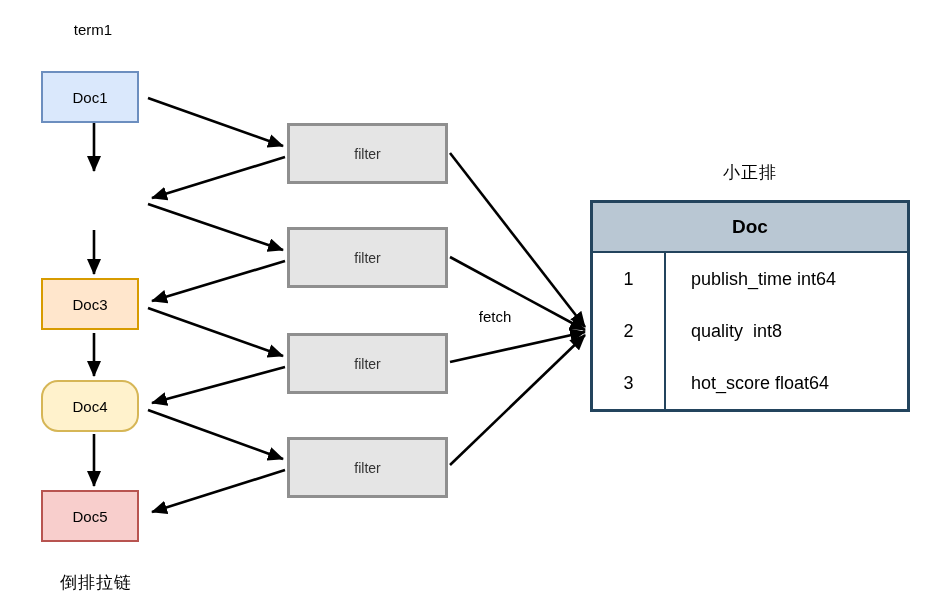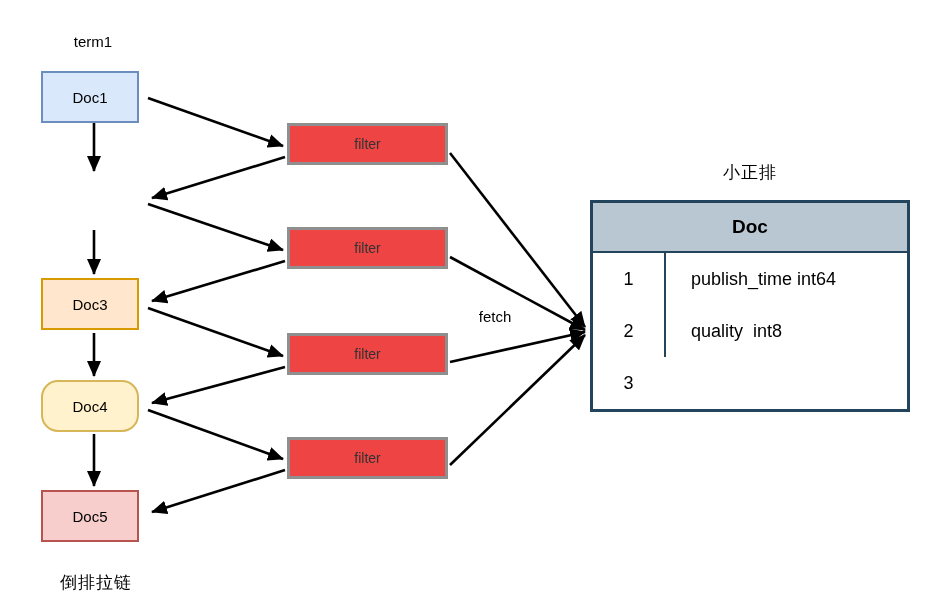--- a/index.html
+++ b/index.html
@@ -45,22 +45,22 @@
   .doc-1 { top: 71px;  background: #dae8fc; border-color: #6c8ebf; }
   .doc-2 { top: 175px; background: #d5e8d4; border-color: #82b366; }
   .doc-3 { top: 278px; background: #ffe6cc; border-color: #d79b00; }
   .doc-4 { top: 380px; background: #fff2cc; border-color: #d6b656; border-radius: 17px; }
   .doc-5 { top: 490px; background: #f8cecc; border-color: #b85450; }
 
   .filter-box {
     position: absolute;
     left: 287px;
     width: 161px;
-    height: 42px;
-    background: #ef4444;
+    height: 61px;
+    background: #e5e5e5;
     border: 3px solid #8f8f8f;
     display: flex;
     align-items: center;
     justify-content: center;
     font-size: 14px;
     color: #333;
   }
   .filter-1 { top: 123px; }
   .filter-2 { top: 227px; }
   .filter-3 { top: 333px; }
@@ -156,21 +156,21 @@
     <line class="arrow-line" x1="285" y1="261" x2="152" y2="301" marker-end="url(#ah)"></line>
     <line class="arrow-line" x1="285" y1="367" x2="152" y2="403" marker-end="url(#ah)"></line>
     <line class="arrow-line" x1="285" y1="470" x2="152" y2="512" marker-end="url(#ah)"></line>
 
     <line class="arrow-line" x1="450" y1="153" x2="585" y2="327" marker-end="url(#ah)"></line>
     <line class="arrow-line" x1="450" y1="257" x2="585" y2="330" marker-end="url(#ah)"></line>
     <line class="arrow-line" x1="450" y1="362" x2="585" y2="332" marker-end="url(#ah)"></line>
     <line class="arrow-line" x1="450" y1="465" x2="585" y2="335" marker-end="url(#ah)"></line>
   </svg>
 
-  <div class="free-label" style="left:64px; top:21px; width:58px;margin-top:12px;">term1</div>
+  <div class="free-label" style="left:64px; top:21px; width:58px;">term1</div>
 
   <div class="free-label cjk-label" style="left:44px; top:571px; width:104px;">倒排拉链</div>
 
   <div class="free-label fetch-label">fetch</div>
 
   <div class="doc-box doc-1">
     <span>Doc1</span>
   </div>
   <div class="doc-box doc-3">
     <span>Doc3</span>
@@ -205,17 +205,18 @@
       <div class="fwd-table-row">
         <div class="row-index">1</div>
         <div class="row-field">publish_time int64</div>
       </div>
       <div class="fwd-table-row">
         <div class="row-index">2</div>
         <div class="row-field">quality  int8</div>
       </div>
       <div class="fwd-table-row">
         <div class="row-index">3</div>
+        <div class="row-field">hot_score float64</div>
       </div>
     </div>
   </div>
 
 </div>
 
 </body></html>

